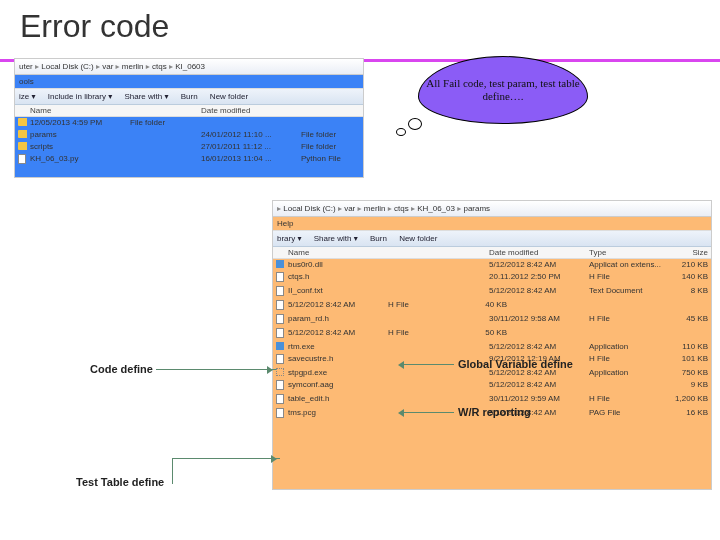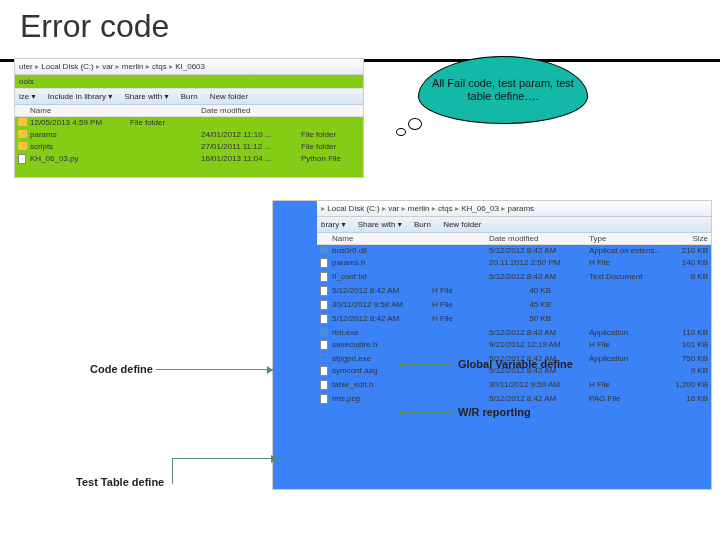--- a/index.html
+++ b/index.html
@@ -5,38 +5,38 @@
   * { margin: 0; padding: 0; box-sizing: border-box; }
   body {
     width: 720px;
     height: 540px;
     background: #fff;
     font-family: "Segoe UI", Arial, sans-serif;
     position: relative;
     overflow: hidden;
   }
   .title-bar {
-    border-bottom: 3px solid #000000;
+    border-bottom: 3px solid #d946ef;
     padding: 8px 20px 14px 20px;
   }
   .title {
     font-size: 32px;
     font-weight: 400;
     color: #333;
   }
 
   
   .explorer-top {
     position: absolute;
     top: 58px;
     left: 14px;
     width: 350px;
     height: 120px;
     border: 1px solid #ccc;
-    background: #84cc16;
+    background: #3b82f6;
     font-size: 10px;
     overflow: hidden;
   }
   .breadcrumb {
     background: linear-gradient(#fff,#eaeef6);
     border-bottom: 1px solid #ccc;
     padding: 3px 4px;
     font-size: 8px;
     color: #333;
     white-space: nowrap;
@@ -77,43 +77,43 @@
   .sel-icon { width: 8px; height: 8px; border: 1px dotted #888; display: inline-block; }
 
   
   .explorer-bottom {
     position: absolute;
     top: 200px;
     left: 272px;
     width: 440px;
     height: 290px;
     border: 1px solid #ccc;
-    background: #3b82f6;
+    background: #fdba74;
     font-size: 10px;
     overflow: hidden;
-    padding-left: 44px;
   }
   .explorer-bottom .col-date { width: 100px; }
   .explorer-bottom .col-type { width: 80px; }
   .explorer-bottom .col-size { width: 45px; }
 
   
   .cloud {
     position: absolute;
     top: 56px;
     left: 418px;
     width: 170px;
     height: 68px;
     border: 1.5px solid #000;
     border-radius: 50% 50% 50% 50% / 60% 60% 40% 40%;
-    background: #14b8a6;
+    background: #8b5cf6;
     display: flex;
     align-items: center;
     justify-content: center;
     padding: 6px;
+    font-family: Liberation Serif, serif;
   }
   .cloud-text {
     font-size: 11px;
     text-align: center;
     color: #111;
     line-height: 1.15;
   }
   .cloud-b1, .cloud-b2 {
     position: absolute;
     border: 1.5px solid #000;
@@ -239,20 +239,21 @@
 <div class="explorer-bottom">
   <div class="breadcrumb">
     <span></span>
     <span>Local Disk (C:)</span>
     <span>var</span>
     <span>merlin</span>
     <span>ctqs</span>
     <span>KH_06_03</span>
     <span>params</span>
   </div>
+  <div class="menubar">Help</div>
   <div class="toolbar">
     <span>brary ▾</span>
     <span>Share with ▾</span>
     <span>Burn</span>
     <span>New folder</span>
   </div>
   <div class="headerrow">
     <div class="col-icon"></div>
     <div class="col-name">Name</div>
     <div class="col-date">Date modified</div>
@@ -262,40 +263,41 @@
   <div id="bot-rows">
       <div class="filerow">
         <div class="col-icon"><span class="exe-icon"></span></div>
         <div class="col-name">bus0r0.dll</div>
         <div class="col-date">5/12/2012 8:42 AM</div>
         <div class="col-type">Applicat on extens...</div>
         <div class="col-size">210 KB</div>
       </div>
       <div class="filerow">
         <div class="col-icon"><span class="file-icon"></span></div>
-        <div class="col-name">params.h</div>
+        <div class="col-name">ctqs.h</div>
         <div class="col-date">20.11.2012 2:50 PM</div>
         <div class="col-type">H File</div>
         <div class="col-size">140 KB</div>
       </div>
       <div class="filerow">
         <div class="col-icon"><span class="file-icon"></span></div>
         <div class="col-name">II_conf.txt</div>
         <div class="col-date">5/12/2012 8:42 AM</div>
         <div class="col-type">Text Document</div>
         <div class="col-size">8 KB</div>
       </div>
       <div class="filerow">
         <div class="col-icon"><span class="file-icon"></span></div>
         <div class="col-date">5/12/2012 8:42 AM</div>
         <div class="col-type">H File</div>
         <div class="col-size">40 KB</div>
       </div>
       <div class="filerow">
         <div class="col-icon"><span class="file-icon"></span></div>
+        <div class="col-name">param_rd.h</div>
         <div class="col-date">30/11/2012 9:58 AM</div>
         <div class="col-type">H File</div>
         <div class="col-size">45 KB</div>
       </div>
       <div class="filerow">
         <div class="col-icon"><span class="file-icon"></span></div>
         <div class="col-date">5/12/2012 8:42 AM</div>
         <div class="col-type">H File</div>
         <div class="col-size">50 KB</div>
       </div>

